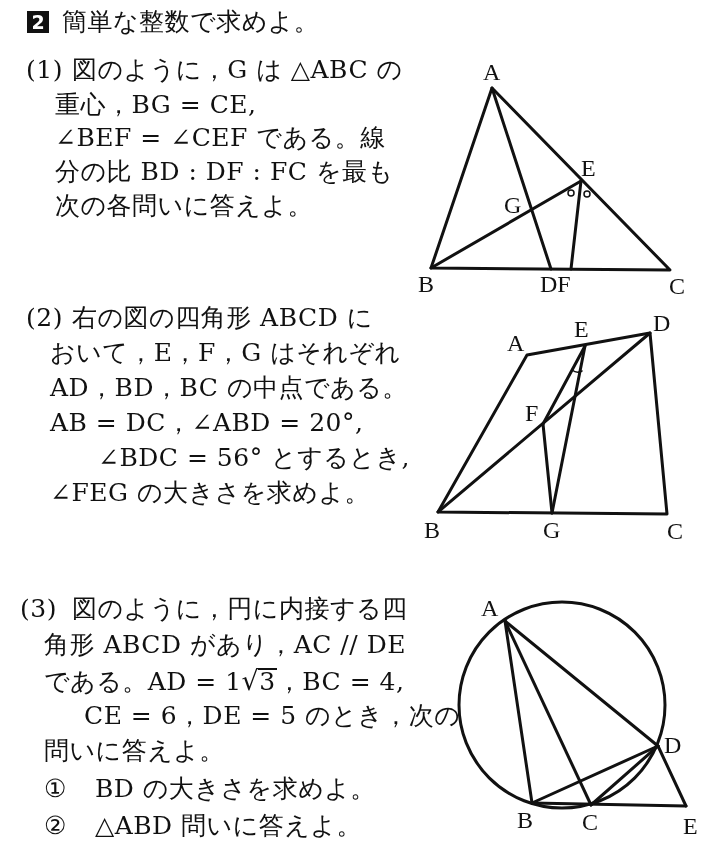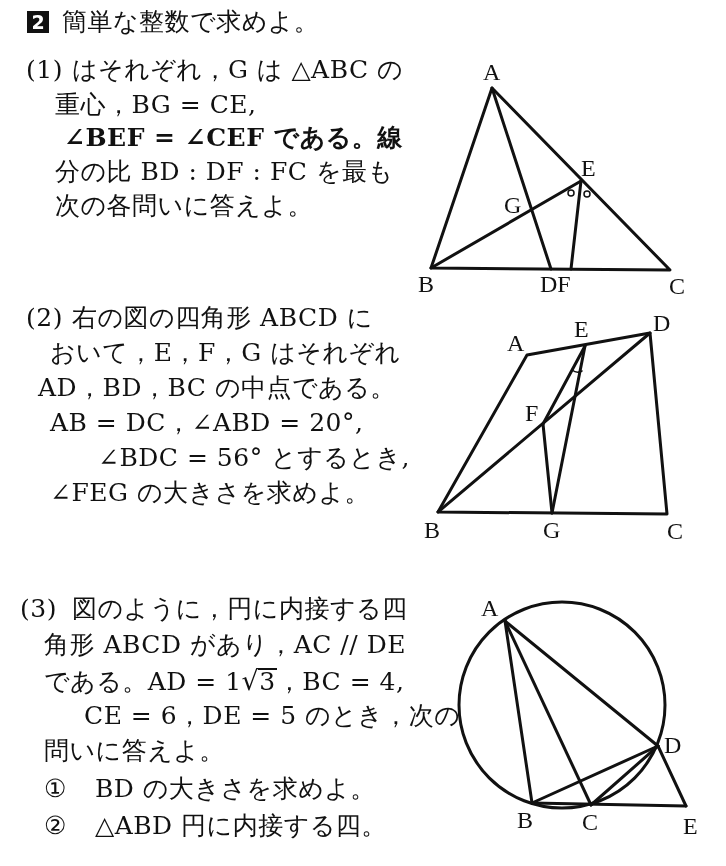--- a/index.html
+++ b/index.html
@@ -15,51 +15,51 @@
   .sqrt-sign { font-size: 27px; }
 </style>
 </head>
 <body>
 
 <div class="badge">2</div>
 <div class="line" style="left:62px; top:5px;">簡単な整数で求めよ。</div>
 
 <div>
   <div class="line" style="left:26px; top:53px;">(1)</div>
-  <div class="line" style="left:72px; top:53px;">はそれぞれ，G は △ABC の</div>
+  <div class="line" style="left:72px; top:53px;">図のように，G は △ABC の</div>
   <div class="line" style="left:55px; top:88px;">重心，BG = CE,</div>
-  <div class="line" style="left:64px; top:121px;font-weight:bold;">∠BEF = ∠CEF である。線</div>
+  <div class="line" style="left:55px; top:121px;">∠BEF = ∠CEF である。線</div>
   <div class="line" style="left:55px; top:155px;">分の比 BD : DF : FC を最も</div>
   <div class="line" style="left:55px; top:189px;">次の各問いに答えよ。</div>
 </div>
 
 <div>
   <div class="line" style="left:26px; top:301px;">(2)</div>
   <div class="line" style="left:72px; top:301px;">右の図の四角形 ABCD に</div>
   <div class="line" style="left:50px; top:336px;">おいて，E，F，G はそれぞれ</div>
-  <div class="line" style="left:38px; top:371px;">AD，BD，BC の中点である。</div>
+  <div class="line" style="left:50px; top:371px;">AD，BD，BC の中点である。</div>
   <div class="line" style="left:50px; top:406px;">AB = DC，∠ABD = 20°,</div>
   <div class="line" style="left:50px; top:441px;margin-left:48px;">∠BDC = 56° とするとき,</div>
   <div class="line" style="left:50px; top:476px;text-align:right;">∠FEG の大きさを求めよ。</div>
 </div>
 
 <div>
   <div class="line" style="left:20px; top:592px;">(3)</div>
   <div class="line" style="left:72px; top:592px;">図のように，円に内接する四</div>
   <div class="line" style="left:44px; top:628px;">角形 ABCD があり，AC // DE</div>
   <div class="line" style="left:44px; top:664px;">
     <span>である。AD = 1</span><span class="sqrt-sign">√</span><span class="sqrt">3</span><span>，BC = 4,</span>
   </div>
   <div class="line" style="left:44px; top:699px;margin-left:40px;">CE = 6，DE = 5 のとき，次の</div>
   <div class="line" style="left:44px; top:734px;">問いに答えよ。</div>
   <div class="line" style="left:44px; top:772px;">
     <span>①</span><span style="display:inline-block;width:28px;"></span><span>BD の大きさを求めよ。</span>
   </div>
   <div class="line" style="left:44px; top:809px;">
-    <span>②</span><span style="display:inline-block;width:28px;"></span><span>△ABD 円に内接する四。</span>
+    <span>②</span><span style="display:inline-block;width:28px;"></span><span>△ABD 問いに答えよ。</span>
   </div>
 </div>
 
 <svg class="fig" width="726" height="866" viewBox="0 0 726 866">
   <g stroke="#111" stroke-width="3" fill="none" stroke-linejoin="round" stroke-linecap="round">
 
     <g>
       <polygon points="492,88 431,268 670,270"></polygon>
       <line x1="492" y1="88" x2="551" y2="269"></line>
       <line x1="431" y1="268" x2="581" y2="181"></line>

